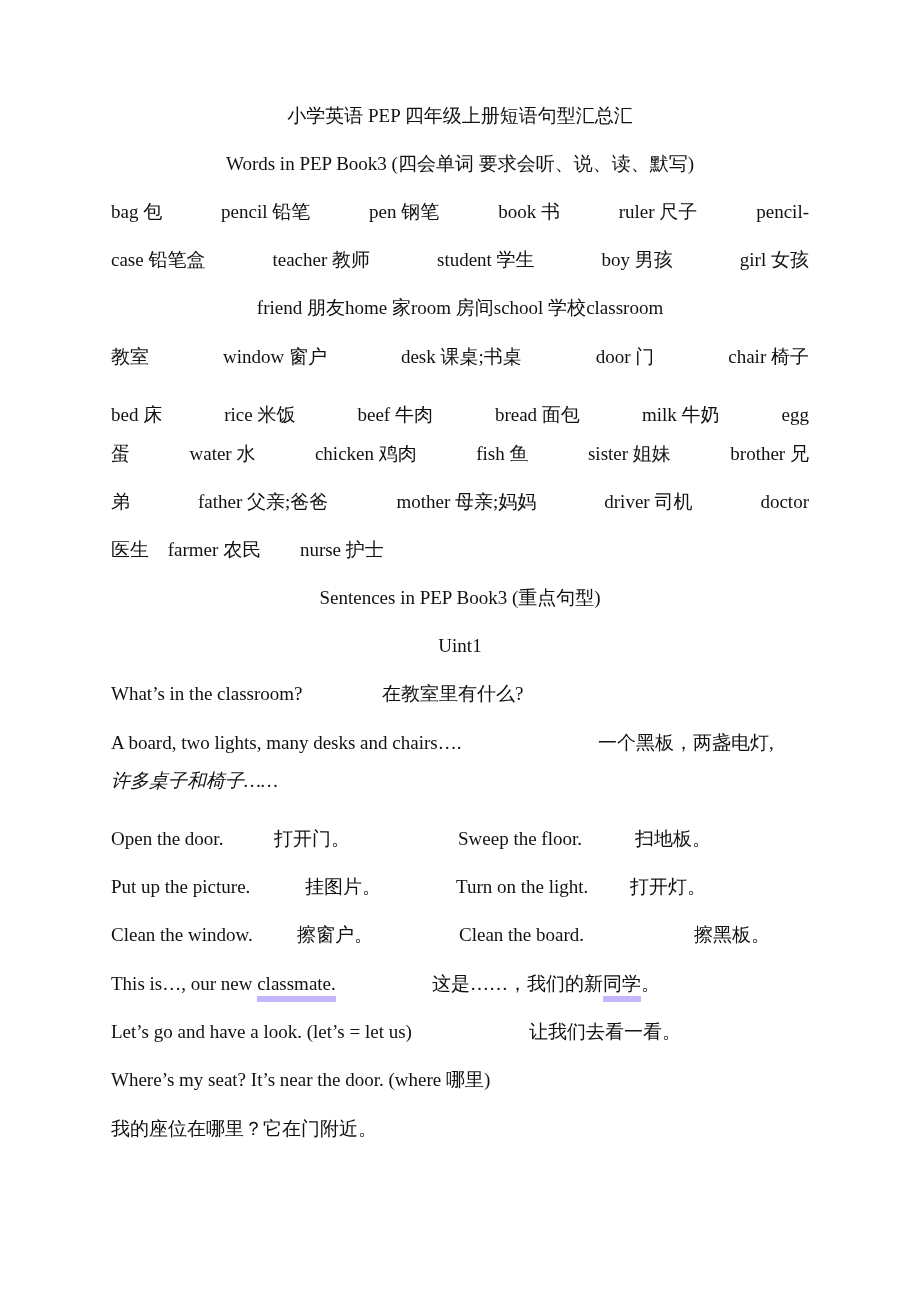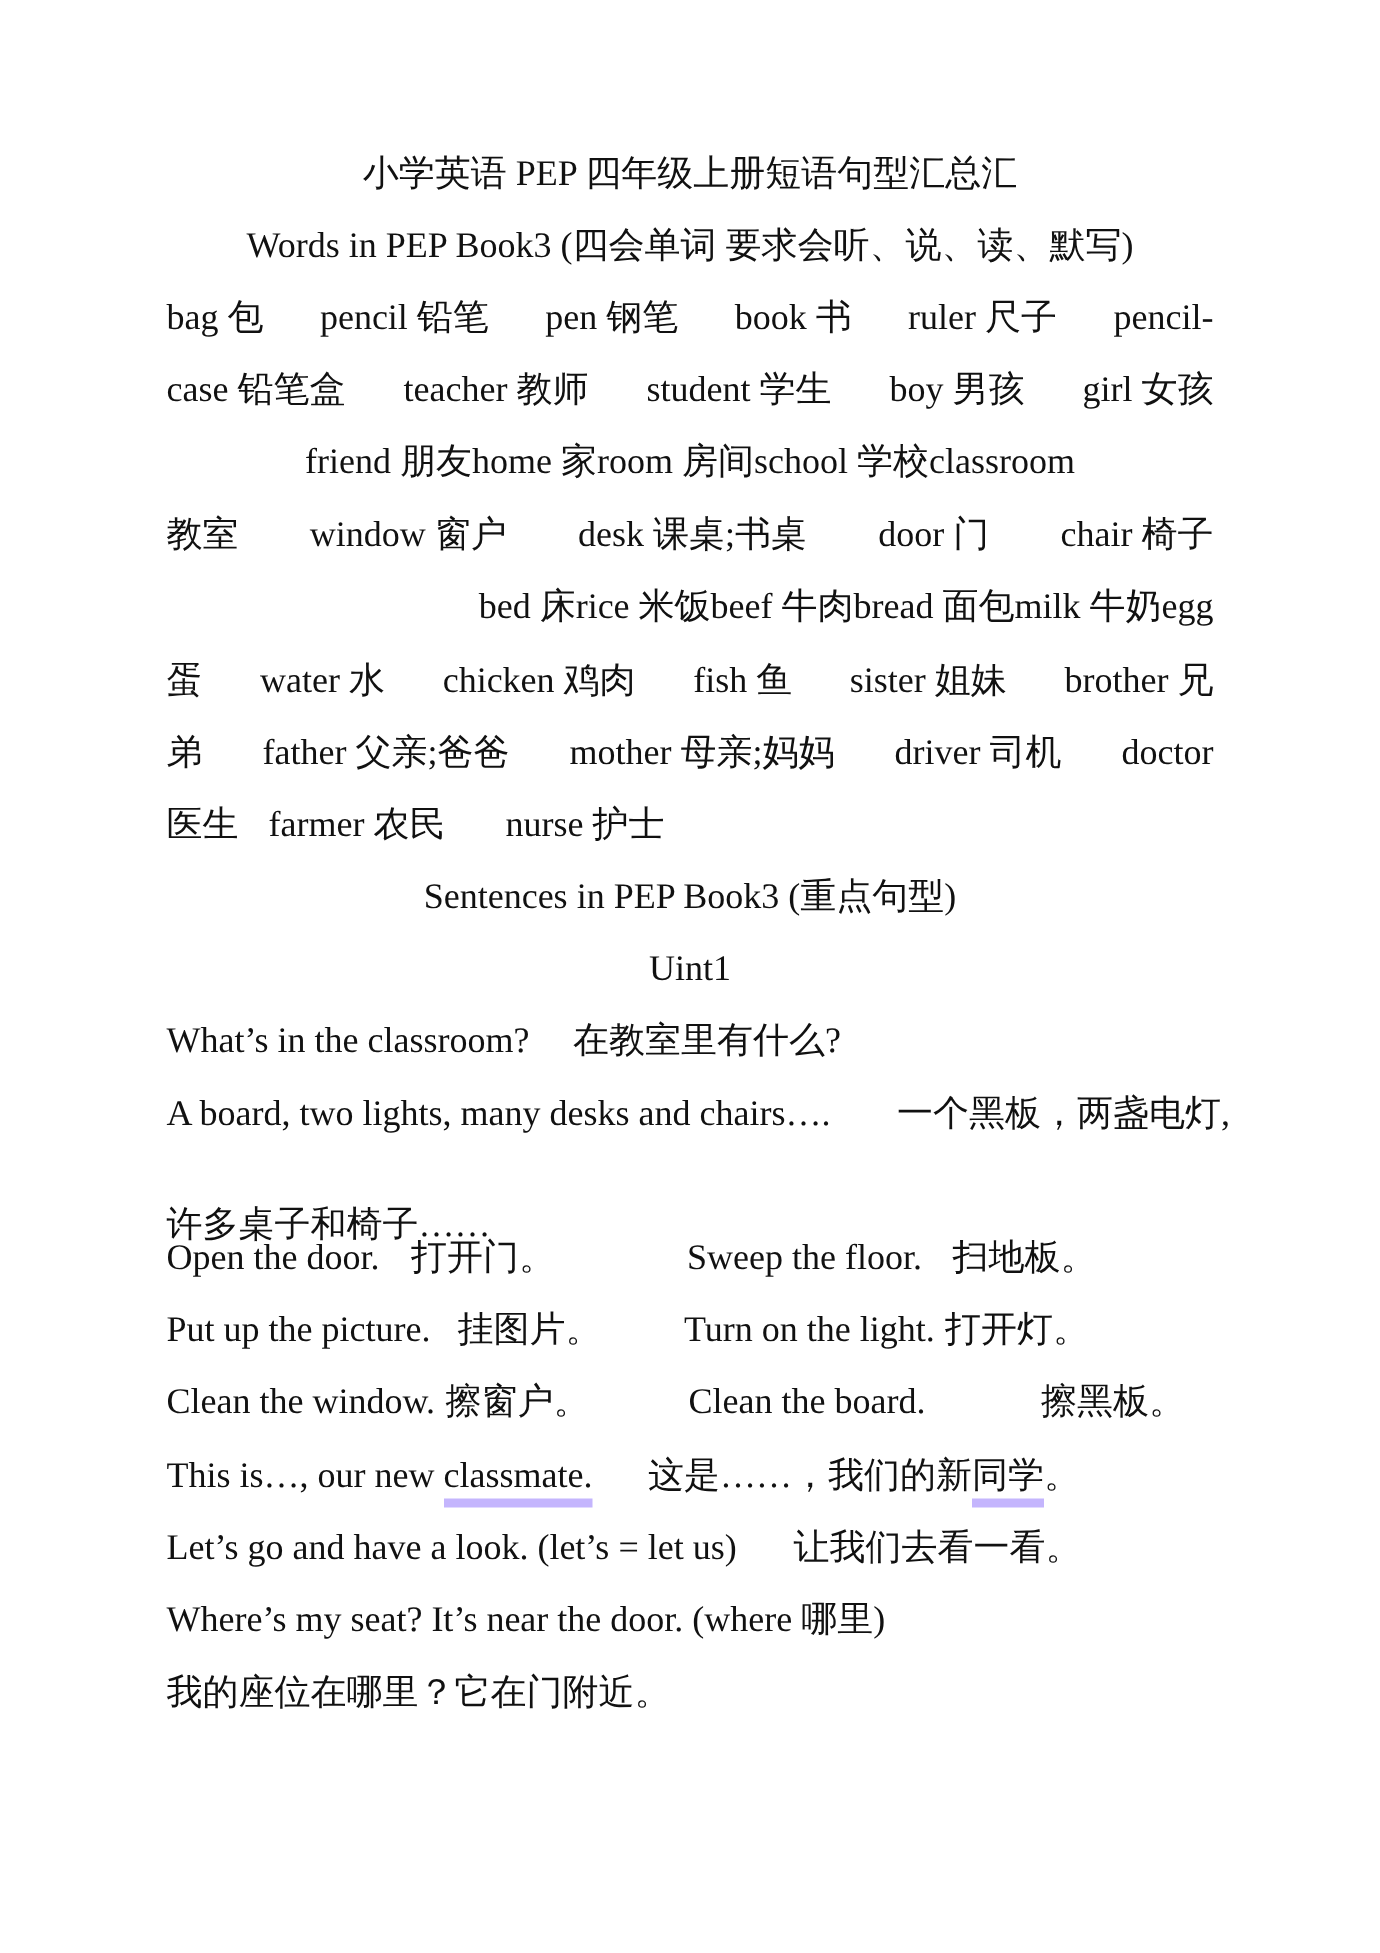--- a/index.html
+++ b/index.html
@@ -1,18 +1,18 @@
 <!DOCTYPE html>
 <html><head>
   <meta charset="utf-8">
   <style>
     html, body { margin: 0; padding: 0; background: #ffffff; }
     body { width: 920px; height: 1302px; position: relative; overflow: hidden;
            font-family: "Liberation Serif", "DejaVu Serif", serif; color: #111111; }
-    .line { position: absolute; left: 111px; width: 698px; font-size: 24px; line-height: 28px; white-space: nowrap; }
+    .line { position: absolute; left: 111px; width: 698px; font-size: 19px; line-height: 28px; white-space: nowrap; }
     .center { text-align: center; }
     .justify { display: flex; justify-content: space-between; }
     .seg { display: inline-block; }
     .abs { position: absolute; white-space: nowrap; }
     .ul { border-bottom: 6px solid #c4b5fd; padding-bottom: 2px; }
   </style>
 </head>
 <body>
 
 <div>
@@ -42,21 +42,21 @@
     <span class="seg">school 学校</span>
     <span class="seg">classroom</span>
   </div>
   <div class="line justify" style="top:343px;gap:29px;">
     <span class="seg">教室</span>
     <span class="seg">window 窗户</span>
     <span class="seg">desk 课桌;书桌</span>
     <span class="seg">door 门</span>
     <span class="seg">chair 椅子</span>
   </div>
-  <div class="line justify" style="top:391px;justify-content:flex-end;">
+  <div class="line justify" style="top:401px;">
     <span class="seg">bed 床</span>
     <span class="seg">rice 米饭</span>
     <span class="seg">beef 牛肉</span>
     <span class="seg">bread 面包</span>
     <span class="seg">milk 牛奶</span>
     <span class="seg">egg</span>
   </div>
   <div class="line justify" style="top:440px;">
     <span class="seg">蛋</span>
     <span class="seg">water 水</span>
@@ -83,21 +83,21 @@
 
   <div class="line" style="top:680px;">
     <span class="abs" style="left:0;">What’s in the classroom?</span>
     <span class="abs" style="left:271px;">在教室里有什么?</span>
   </div>
 
   <div class="line" style="top:729px;">
     <span class="abs" style="left:0;">A board, two lights, many desks and chairs….</span>
     <span class="abs" style="left:487px;">一个黑板，两盏电灯,</span>
   </div>
-  <div class="line" style="top:803px;">许多桌子和椅子……</div>
+  <div class="line" style="top:767px;font-style:italic;">许多桌子和椅子……</div>
 
   <div class="line" style="top:825px;">
     <span class="abs" style="left:0;">Open the door.</span>
     <span class="abs" style="left:163px;">打开门。</span>
     <span class="abs" style="left:347px;">Sweep the floor.</span>
     <span class="abs" style="left:524px;">扫地板。</span>
   </div>
   <div class="line" style="top:873px;">
     <span class="abs" style="left:0;">Put up the picture.</span>
     <span class="abs" style="left:194px;">挂图片。</span>

